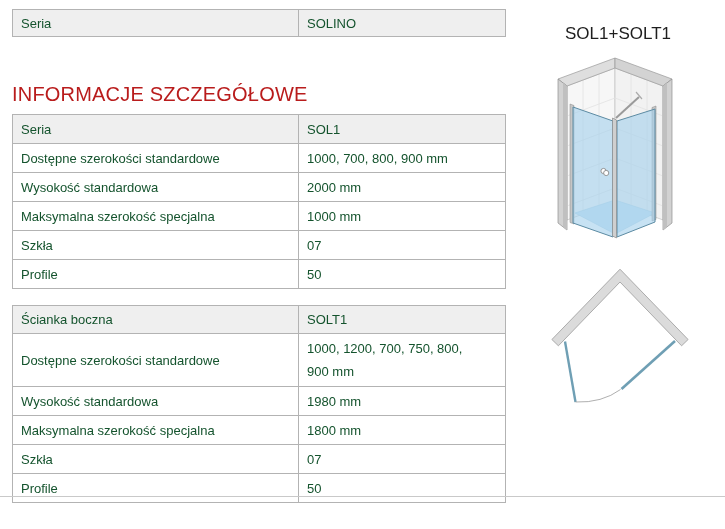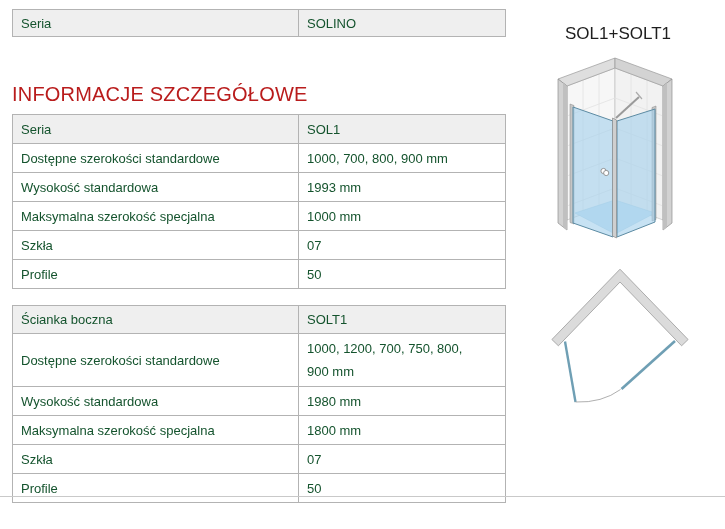--- a/index.html
+++ b/index.html
@@ -77,21 +77,21 @@
         <tr class="gray">
       <td class="c1">Seria</td>
       <td class="c2">SOL1</td>
     </tr>
     <tr>
       <td class="c1">Dostępne szerokości standardowe</td>
       <td class="c2">1000, 700, 800, 900 mm</td>
     </tr>
     <tr>
       <td class="c1">Wysokość standardowa</td>
-      <td class="c2">1993 mm</td>
+      <td class="c2">2000 mm</td>
     </tr>
     <tr>
       <td class="c1">Maksymalna szerokość specjalna</td>
       <td class="c2">1000 mm</td>
     </tr>
     <tr>
       <td class="c1">Szkła</td>
       <td class="c2">07</td>
     </tr>
     <tr>

